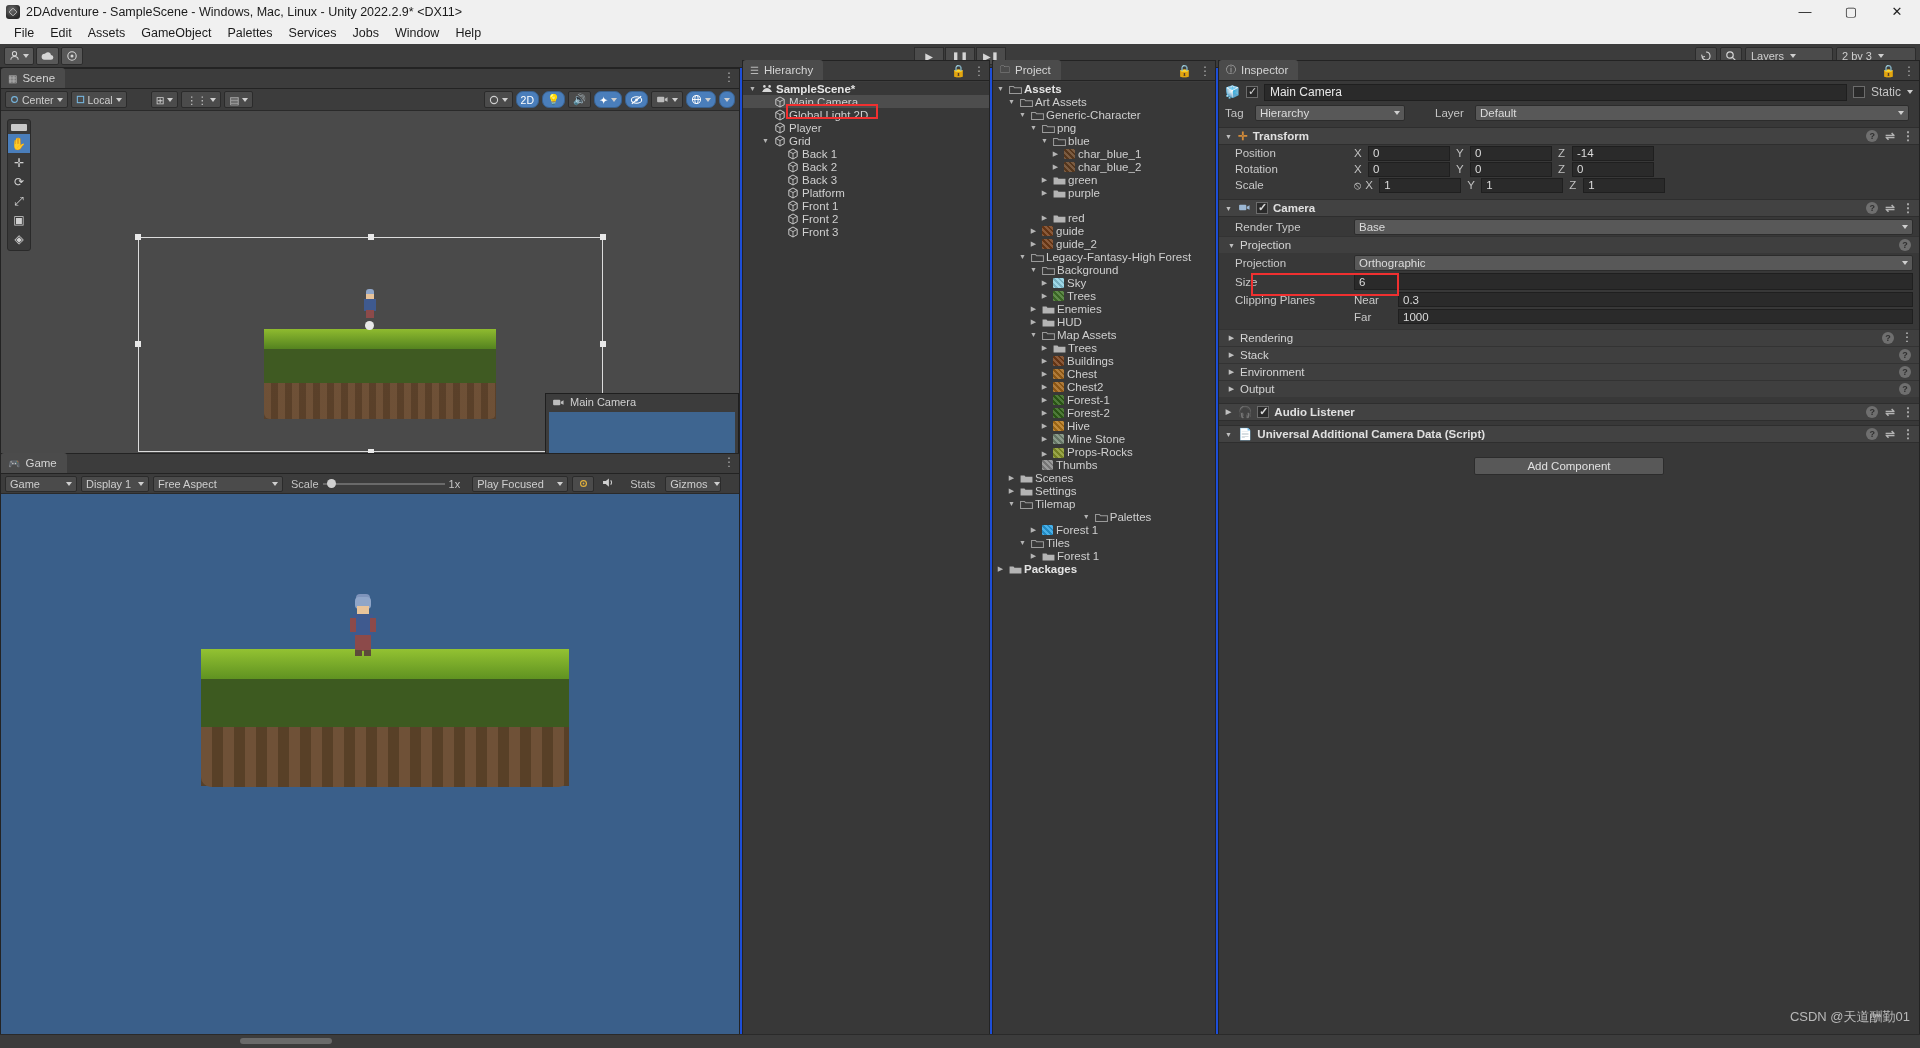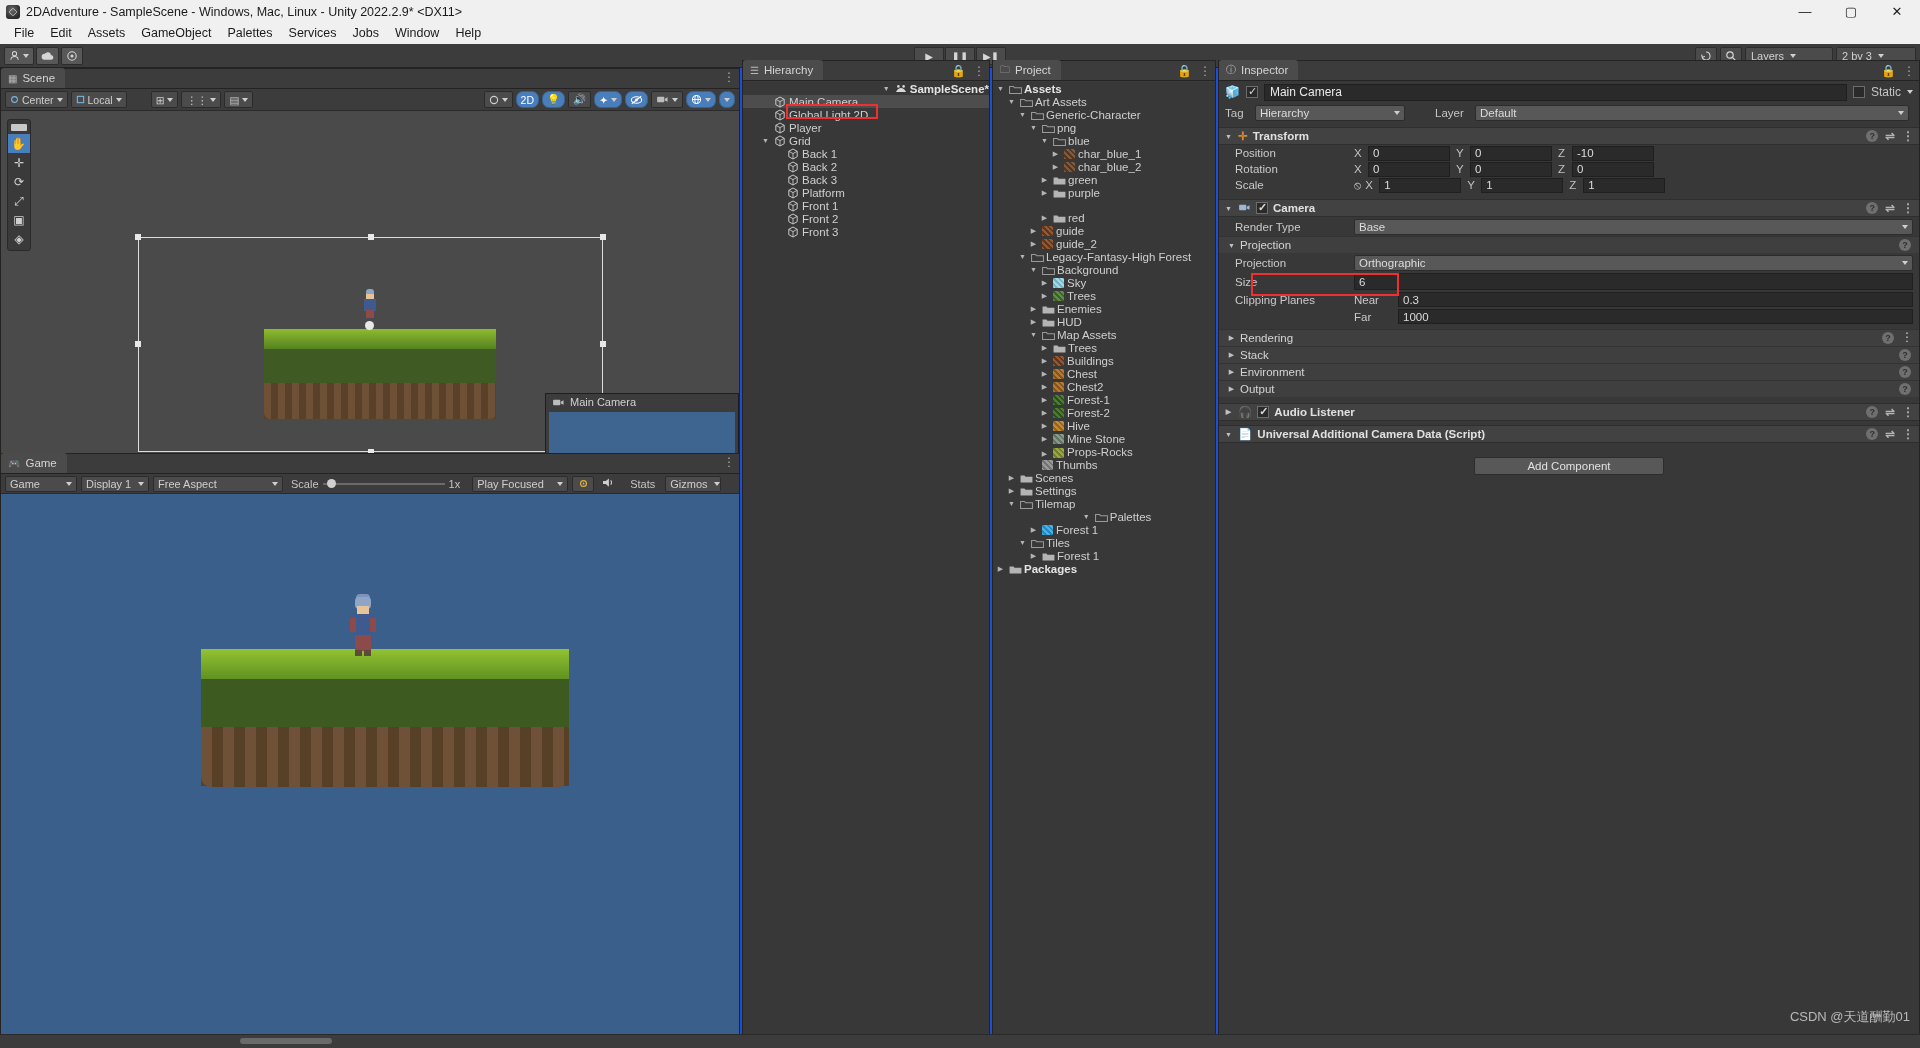--- a/index.html
+++ b/index.html
@@ -468,21 +468,21 @@
       <div class="searchbox">
         <svg width="9" height="9" viewBox="0 0 10 10">
             <circle cx="4" cy="4" r="2.6" fill="none" stroke="#9a9a9a" stroke-width="1.1"></circle>
             <line x1="6" y1="6" x2="8.6" y2="8.6" stroke="#9a9a9a" stroke-width="1.2"></line>
           </svg>
         <span>All</span>
       </div>
       <span style="font-size:11px">⧉</span>
     </div>
     <div class="tree" id="hier-tree">
-        <div class="trow" style="padding-left: 4px; justify-content: flex-end;">
+        <div class="trow" style="padding-left: 4px;">
           <span class="tw">▼</span>
           <span class="gicon"><svg width="12" height="12" viewBox="0 0 12 12">
               <path d="M1 9c1.6-3 3-4 5-4s3.4 1 5 4z" fill="#d8d8d8"></path>
               <circle cx="3.4" cy="3.4" r="1.3" fill="#d8d8d8"></circle>
               <circle cx="8.6" cy="3.4" r="1.3" fill="#d8d8d8"></circle>
             </svg></span>
           <span style="font-weight:bold;color:#e4e4e4">SampleScene*</span>
         </div>
         <div class="trow sel" style="padding-left: 17px;">
           <span class="tw"></span>
@@ -890,21 +890,21 @@
         <span class="axis">X</span>
         <div class="vecfield" style="width:82px">
             <span>0</span>
           </div>
         <span class="axis" style="margin-left:6px">Y</span>
         <div class="vecfield" style="width:82px">
             <span>0</span>
           </div>
         <span class="axis" style="margin-left:6px">Z</span>
         <div class="vecfield" style="width:82px">
-            <span>-10</span>
+            <span>-14</span>
           </div>
       </div>
 
       <div class="prow2">
         <span class="plabel">Rotation</span>
         <span class="axis">X</span>
         <div class="vecfield" style="width:82px">
             <span>0</span>
           </div>
         <span class="axis" style="margin-left:6px">Y</span>

